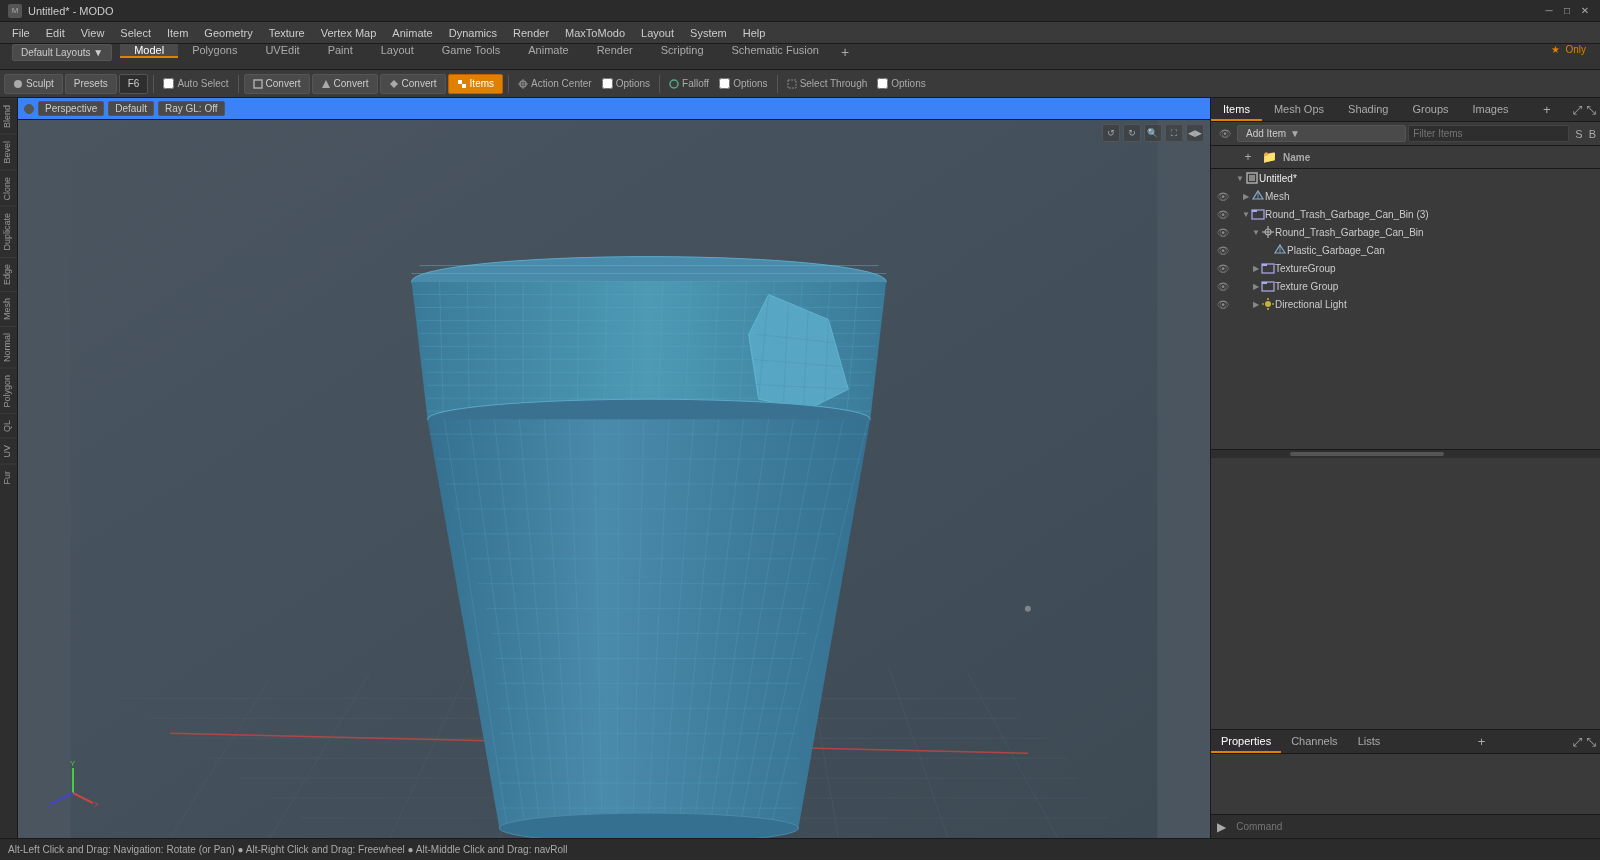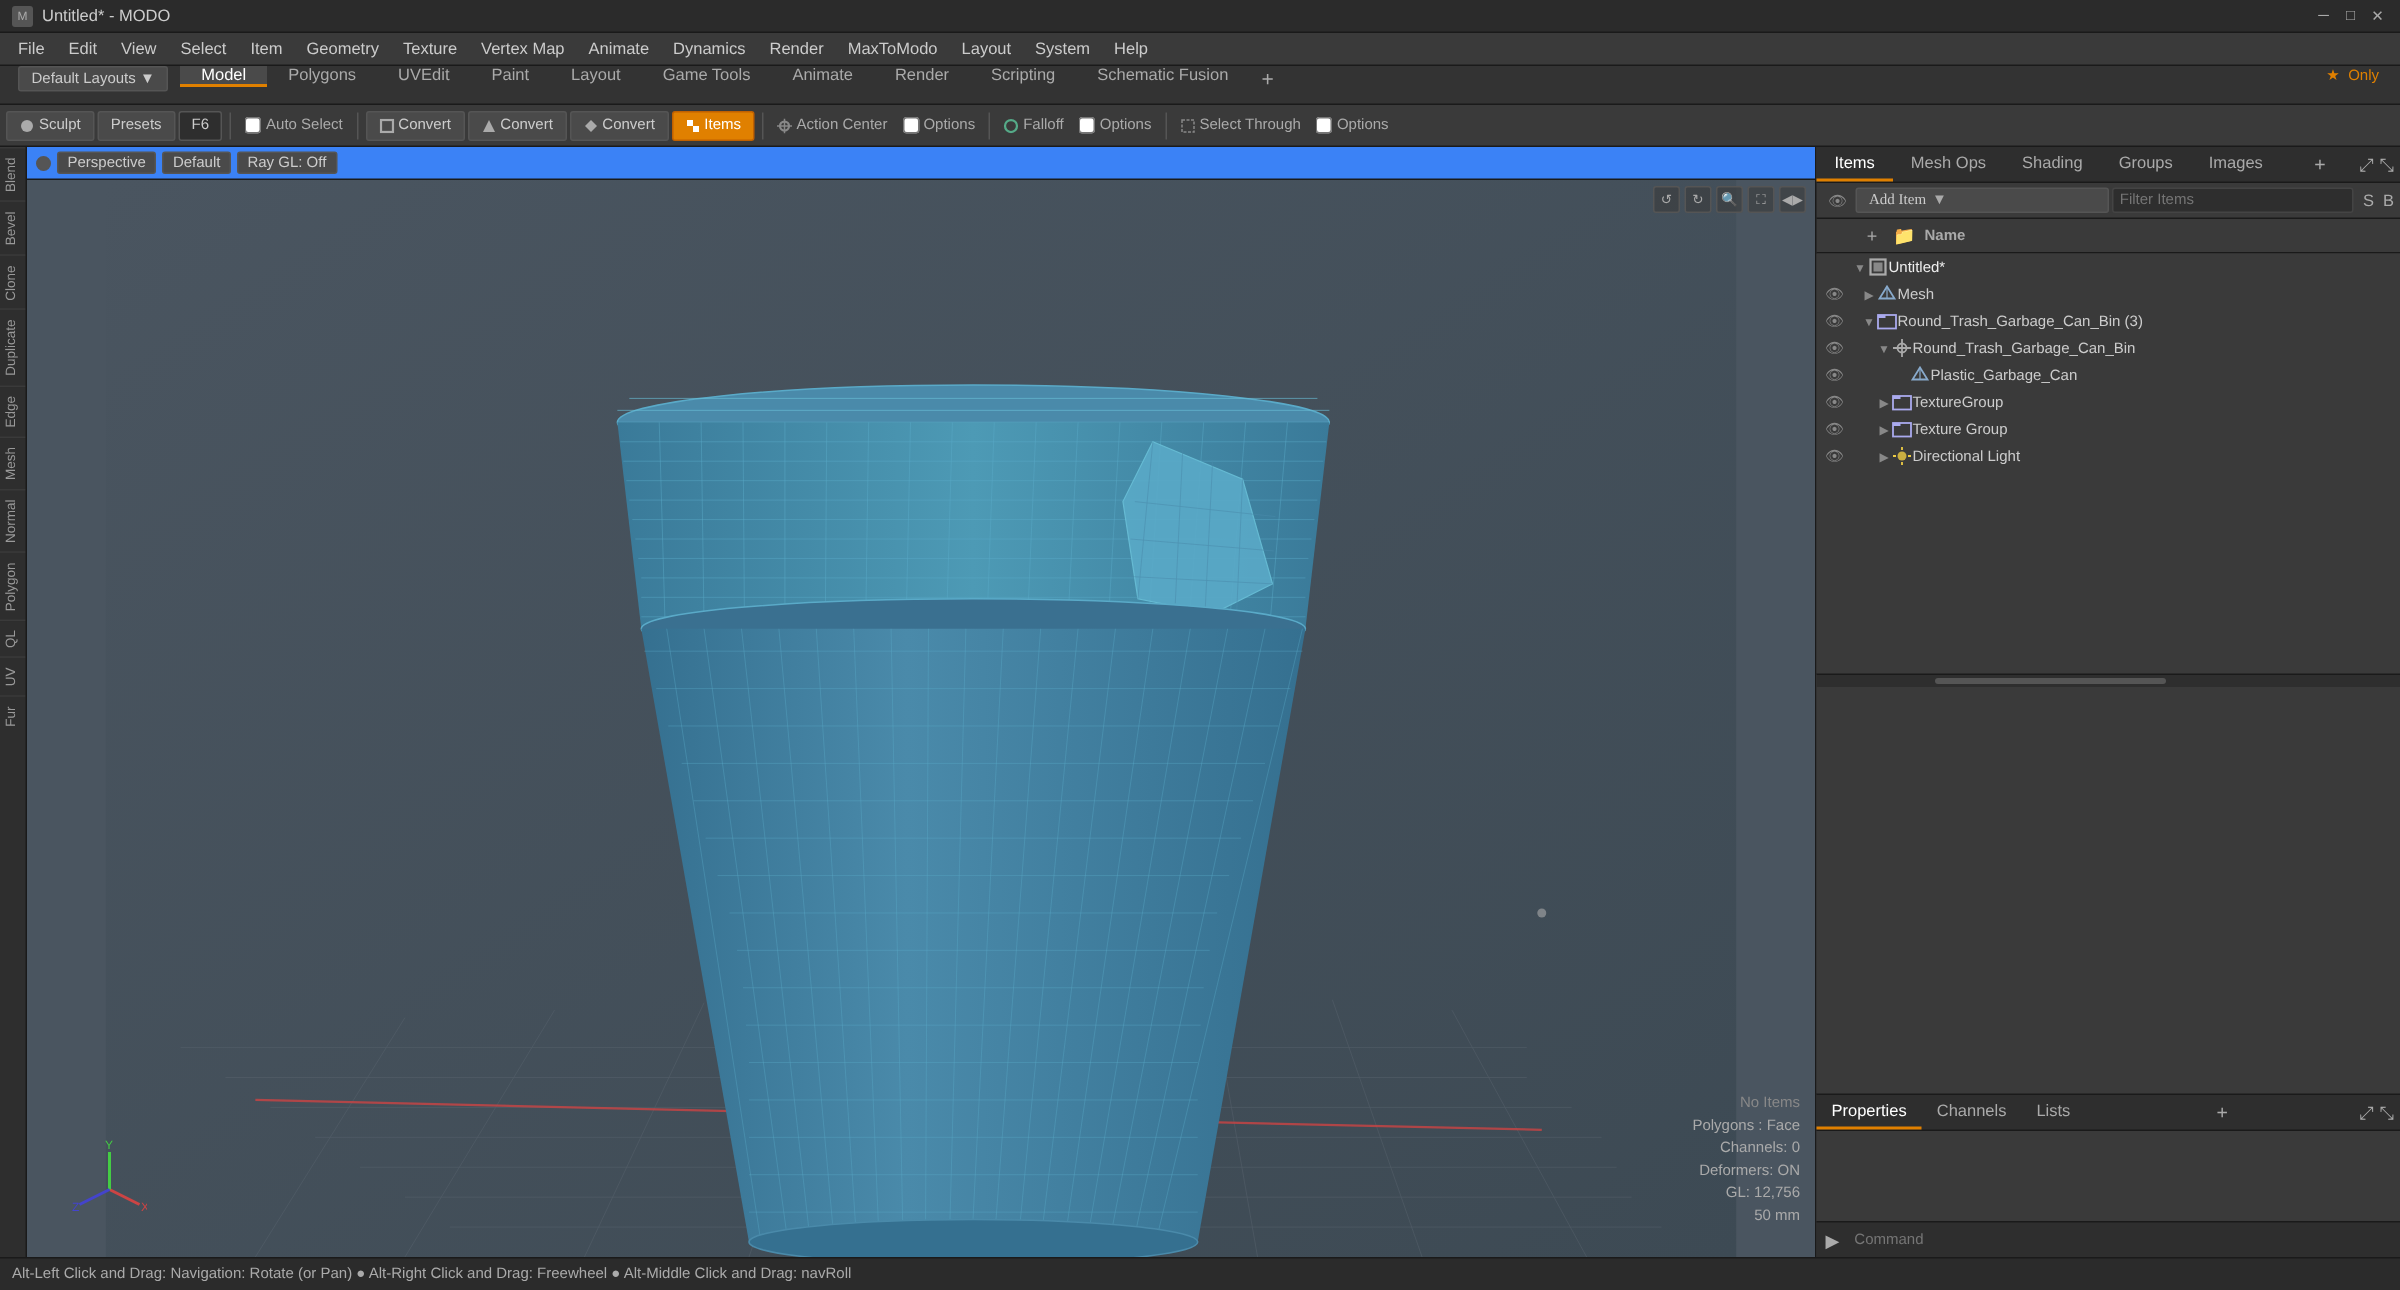--- a/index.html
+++ b/index.html
@@ -55,21 +55,21 @@
     
     #right-panel { width: 390px; background: #3a3a3a; border-left: 1px solid #1a1a1a; display: flex; flex-direction: column; }
     #right-panel-tabs { background: #2e2e2e; display: flex; align-items: center; border-bottom: 1px solid #1a1a1a; }
     .right-tab { padding: 4px 12px; font-size: 11px; color: #aaa; cursor: pointer; border-bottom: 2px solid transparent; }
     .right-tab.active { color: #fff; border-bottom: 2px solid #e08000; }
     .right-tab-add { padding: 4px 8px; color: #aaa; cursor: pointer; font-size: 13px; margin-left: auto; }
 
     
     #items-toolbar { display: flex; align-items: center; padding: 3px 4px; border-bottom: 1px solid #1a1a1a; gap: 2px; }
     .items-btn { display: flex; align-items: center; justify-content: center; width: 18px; height: 18px; background: transparent; border: none; color: #aaa; cursor: pointer; font-size: 12px; }
-    .add-item-btn { padding: 2px 8px; background: #4a4a4a; border: 1px solid #555; border-radius: 2px; font-size: 10px; color: #ccc; cursor: pointer; display: flex; align-items: center; gap: 4px; flex: 1; font-family: Liberation Serif, serif; }
+    .add-item-btn { padding: 2px 8px; background: #4a4a4a; border: 1px solid #555; border-radius: 2px; font-size: 10px; color: #ccc; cursor: pointer; display: flex; align-items: center; gap: 4px; flex: 1; }
     .filter-items-input { flex: 1; background: #2e2e2e; border: 1px solid #444; border-radius: 2px; color: #ccc; font-size: 10px; padding: 2px 4px; }
 
     
     #items-list { flex: 1; overflow-y: auto; background: #3a3a3a; }
     .item-row { display: flex; align-items: center; padding: 1px 4px; height: 18px; cursor: pointer; }
     .item-eye { width: 16px; height: 16px; display: flex; align-items: center; justify-content: center; color: #888; font-size: 10px; cursor: pointer; }
     .item-indent { display: inline-block; }
     .item-expand { width: 10px; height: 10px; display: inline-flex; align-items: center; justify-content: center; font-size: 8px; color: #888; cursor: pointer; }
     .item-name { font-size: 10px; color: #ccc; }
     .item-name.bold { font-weight: normal; color: #eee; }
@@ -433,28 +433,20 @@
         <svg width="50" height="50" viewBox="0 0 50 50">
           <line x1="25" y1="35" x2="45" y2="45" stroke="#c44" stroke-width="2"></line>
           <text x="46" y="49" font-size="8" fill="#c44">X</text>
           <line x1="25" y1="35" x2="25" y2="10" stroke="#4c4" stroke-width="2"></line>
           <text x="22" y="8" font-size="8" fill="#4c4">Y</text>
           <line x1="25" y1="35" x2="5" y2="45" stroke="#44c" stroke-width="2"></line>
           <text x="0" y="49" font-size="8" fill="#44c">Z</text>
         </svg>
       </div>
 
-      <div id="viewport-status">
-        <div style="color:#888;">No Items</div>
-        <div>Polygons : Face</div>
-        <div>Channels: 0</div>
-        <div>Deformers: ON</div>
-        <div>GL: 12,756</div>
-        <div>50 mm</div>
-      </div>
     </div>
   </div>
 
   <div id="right-panel">
 
     <div id="right-panel-tabs">
       <div class="right-tab active">Items</div>
       <div class="right-tab">Mesh Ops</div>
       <div class="right-tab">Shading</div>
       <div class="right-tab">Groups</div>

